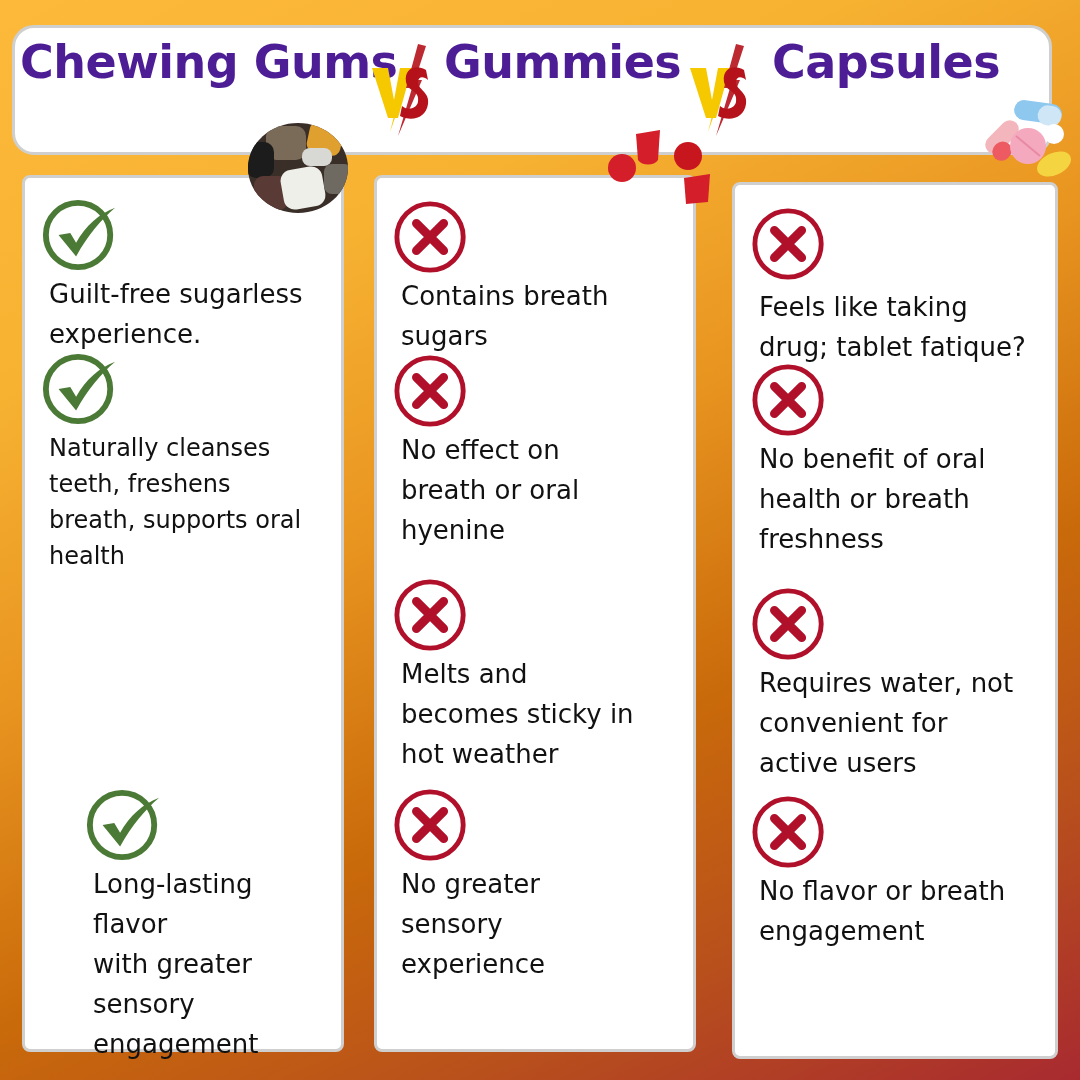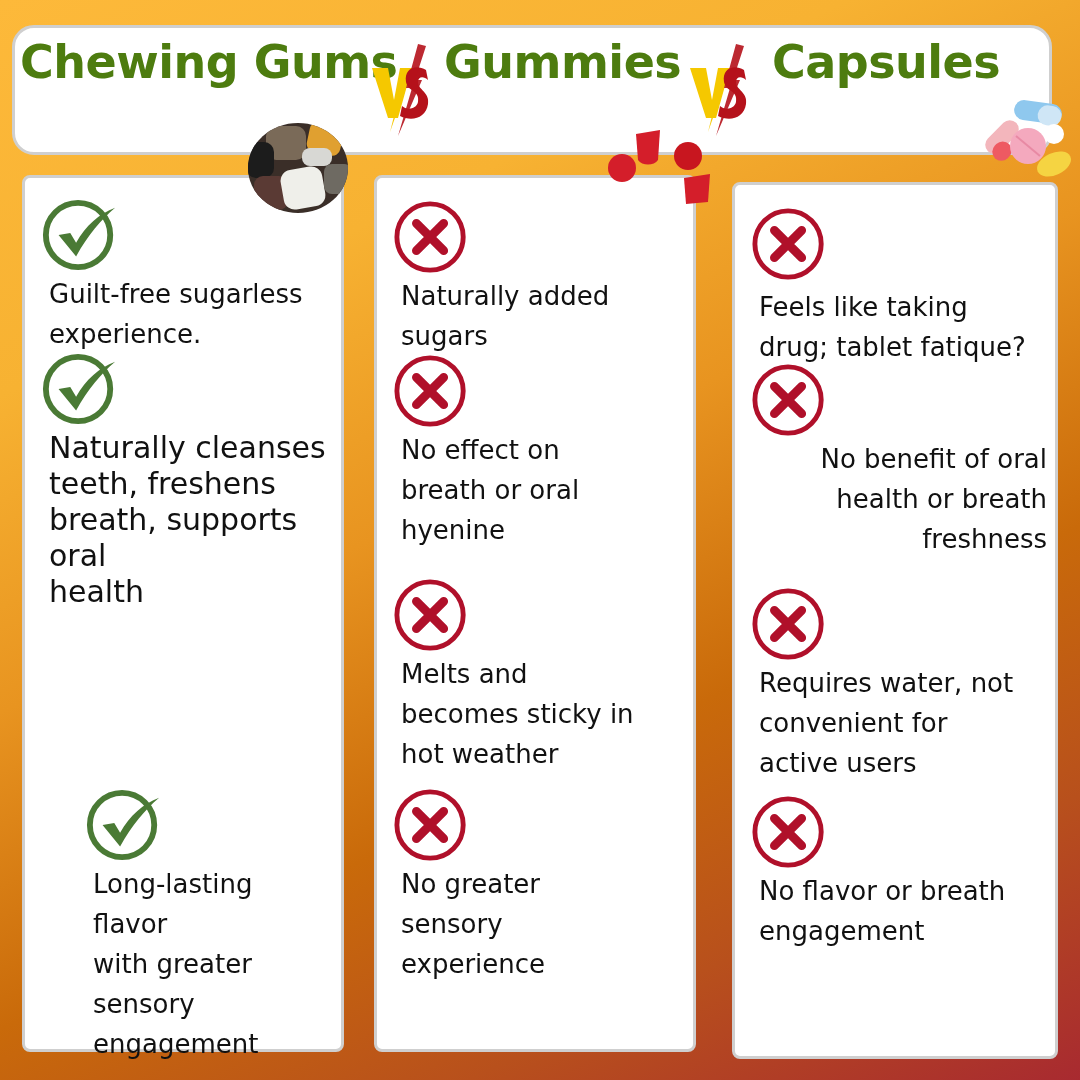--- a/index.html
+++ b/index.html
@@ -16,21 +16,21 @@
       background: #ffffff;
       border: 3px solid #cfcfcf;
       border-radius: 22px;
     }
     .title-word {
       position: absolute;
       top: 62px;
       font-family: "DejaVu Sans", "Liberation Sans", sans-serif;
       font-weight: bold;
       font-size: 46px;
-      color: #4d7c0f;
+      color: #4c1d95;
       letter-spacing: -0.5px;
       transform: translateY(-50%);
       white-space: nowrap;
     }
     .vs {
       position: absolute;
       top: 40px;
       width: 70px; height: 100px;
     }
     .card {
@@ -48,21 +48,21 @@
     .icon { display: block; width: 78px; height: 78px; }
     .text {
       font-family: "DejaVu Sans", "Liberation Sans", sans-serif;
       font-size: 26px;
       line-height: 40px;
       color: #111;
       padding-left: 8px;
       margin-top: 0px;
       white-space: pre-line;
     }
-    .text.small { font-size: 30px; line-height: 36px; }
+    .text.small { font-size: 24px; line-height: 36px; }
     .deco { position: absolute; }
   </style>
 </head>
 <body>
 
 <div class="title-bar"></div>
 <div class="title-word" style="left:20px;">Chewing Gums</div>
 
 <svg class="vs" style="left:368px;" viewBox="0 0 70 100">
   <polygon points="4,28 20,28 26,60 32,28 44,28 30,78 20,78" fill="#f5c800"></polygon>
@@ -112,21 +112,21 @@
 engagement</div>
   </div>
 </div>
 
 <div class="card c2">
   <div class="item" style="top:20px;">
     <svg class="icon" viewBox="0 0 80 80">
         <circle cx="38" cy="40" r="34" fill="none" stroke="#b0102a" stroke-width="5"></circle>
         <path d="M24,26 L52,54 M52,26 L24,54" stroke="#b0102a" stroke-width="9" stroke-linecap="round"></path>
       </svg>
-    <div class="text">Naturally added
+    <div class="text">Contains breath
 sugars</div>
   </div>
   <div class="item" style="top:174px;">
     <svg class="icon" viewBox="0 0 80 80">
         <circle cx="38" cy="40" r="34" fill="none" stroke="#b0102a" stroke-width="5"></circle>
         <path d="M24,26 L52,54 M52,26 L24,54" stroke="#b0102a" stroke-width="9" stroke-linecap="round"></path>
       </svg>
     <div class="text">No effect on
 breath or oral
 hyenine</div>
@@ -153,21 +153,21 @@
 
 <div class="card c3">
   <div class="item" style="top:20px;">
     <svg class="icon" viewBox="0 0 80 80">
         <circle cx="38" cy="40" r="34" fill="none" stroke="#b0102a" stroke-width="5"></circle>
         <path d="M24,26 L52,54 M52,26 L24,54" stroke="#b0102a" stroke-width="9" stroke-linecap="round"></path>
       </svg>
     <div class="text" style="margin-top:4px;">Feels like taking
 drug; tablet fatique?</div>
   </div>
-  <div class="item" style="top:176px;text-align:right;">
+  <div class="item" style="top:176px;">
     <svg class="icon" viewBox="0 0 80 80">
         <circle cx="38" cy="40" r="34" fill="none" stroke="#b0102a" stroke-width="5"></circle>
         <path d="M24,26 L52,54 M52,26 L24,54" stroke="#b0102a" stroke-width="9" stroke-linecap="round"></path>
       </svg>
     <div class="text">No benefit of oral
 health or breath
 freshness</div>
   </div>
   <div class="item" style="top:400px;">
     <svg class="icon" viewBox="0 0 80 80">

